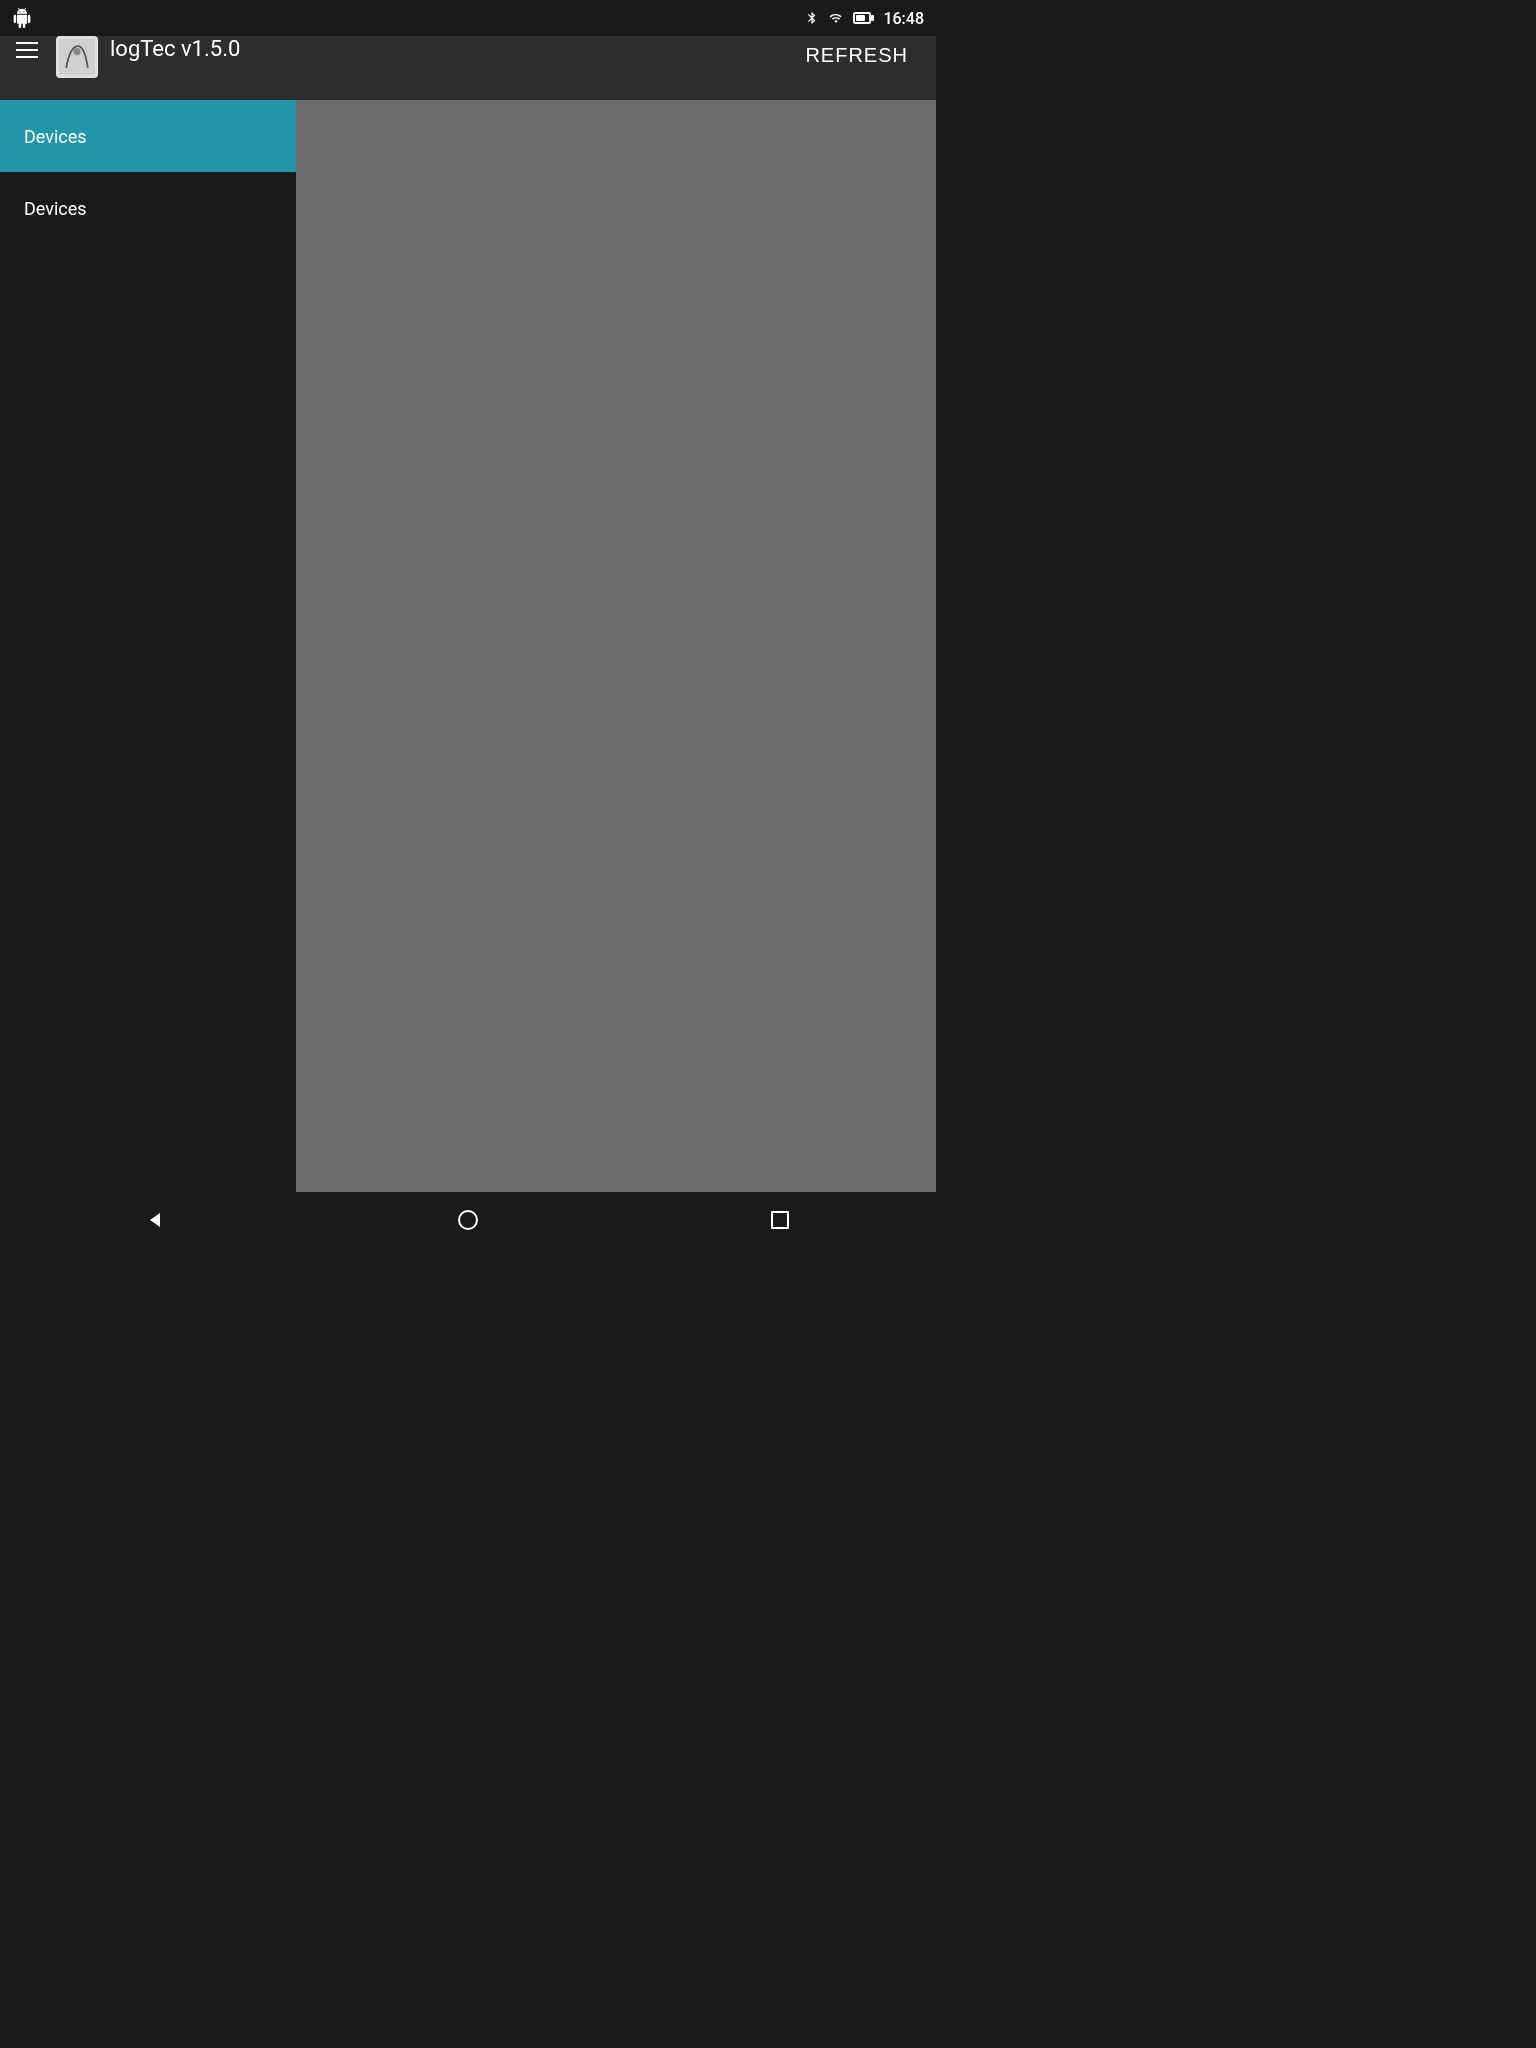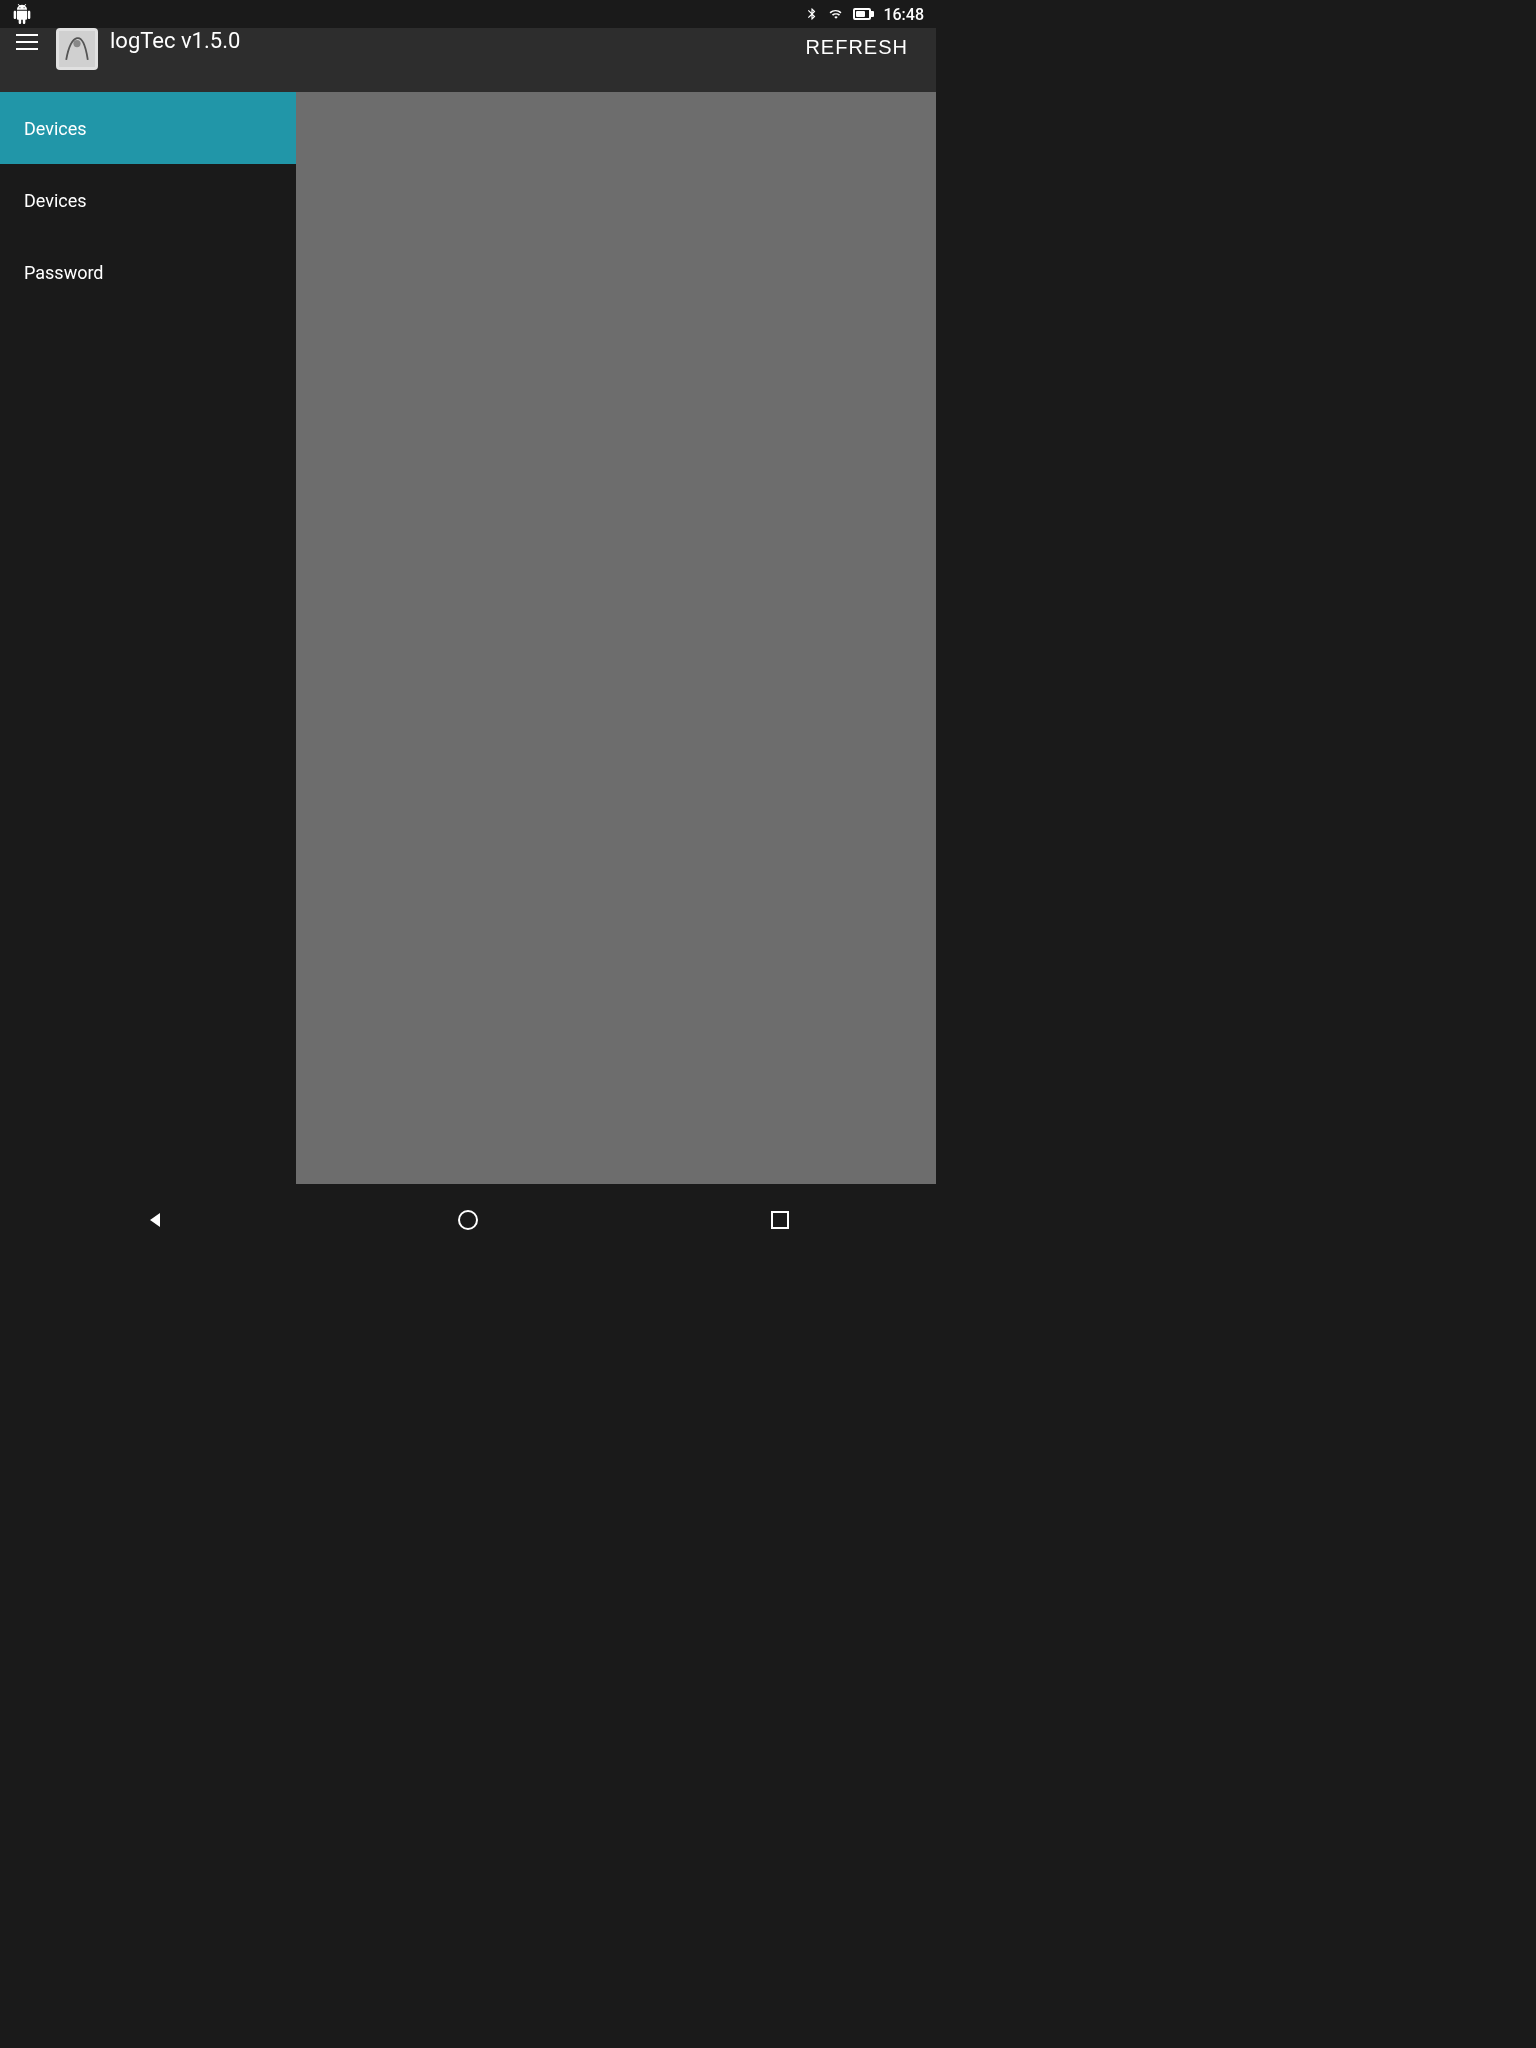--- a/index.html
+++ b/index.html
@@ -13,21 +13,21 @@
       height: 1248px;
       background: #1a1a1a;
       font-family: 'Roboto', Arial, sans-serif;
       overflow: hidden;
       position: relative;
     }
 
     
     .status-bar {
       width: 100%;
-      height: 28px;
+      height: 36px;
       background: #1a1a1a;
       display: flex;
       align-items: center;
       justify-content: space-between;
       padding: 4px 12px;
     }
 
     .status-bar-left {
       display: flex;
       align-items: center;
@@ -244,23 +244,20 @@
 
 <div class="main-layout">
 
   <nav class="sidebar">
     <div class="sidebar-item active">
       <span class="sidebar-item-label">Devices</span>
     </div>
     <div class="sidebar-item">
       <span class="sidebar-item-label">Devices</span>
     </div>
-    <div class="sidebar-item">
-      <span class="sidebar-item-label">Password</span>
-    </div>
   </nav>
 
   <div class="content-area">
   </div>
 </div>
 
 <div class="bottom-nav">
 
   <div class="nav-btn">
     <svg width="24" height="24" viewBox="0 0 24 24">

